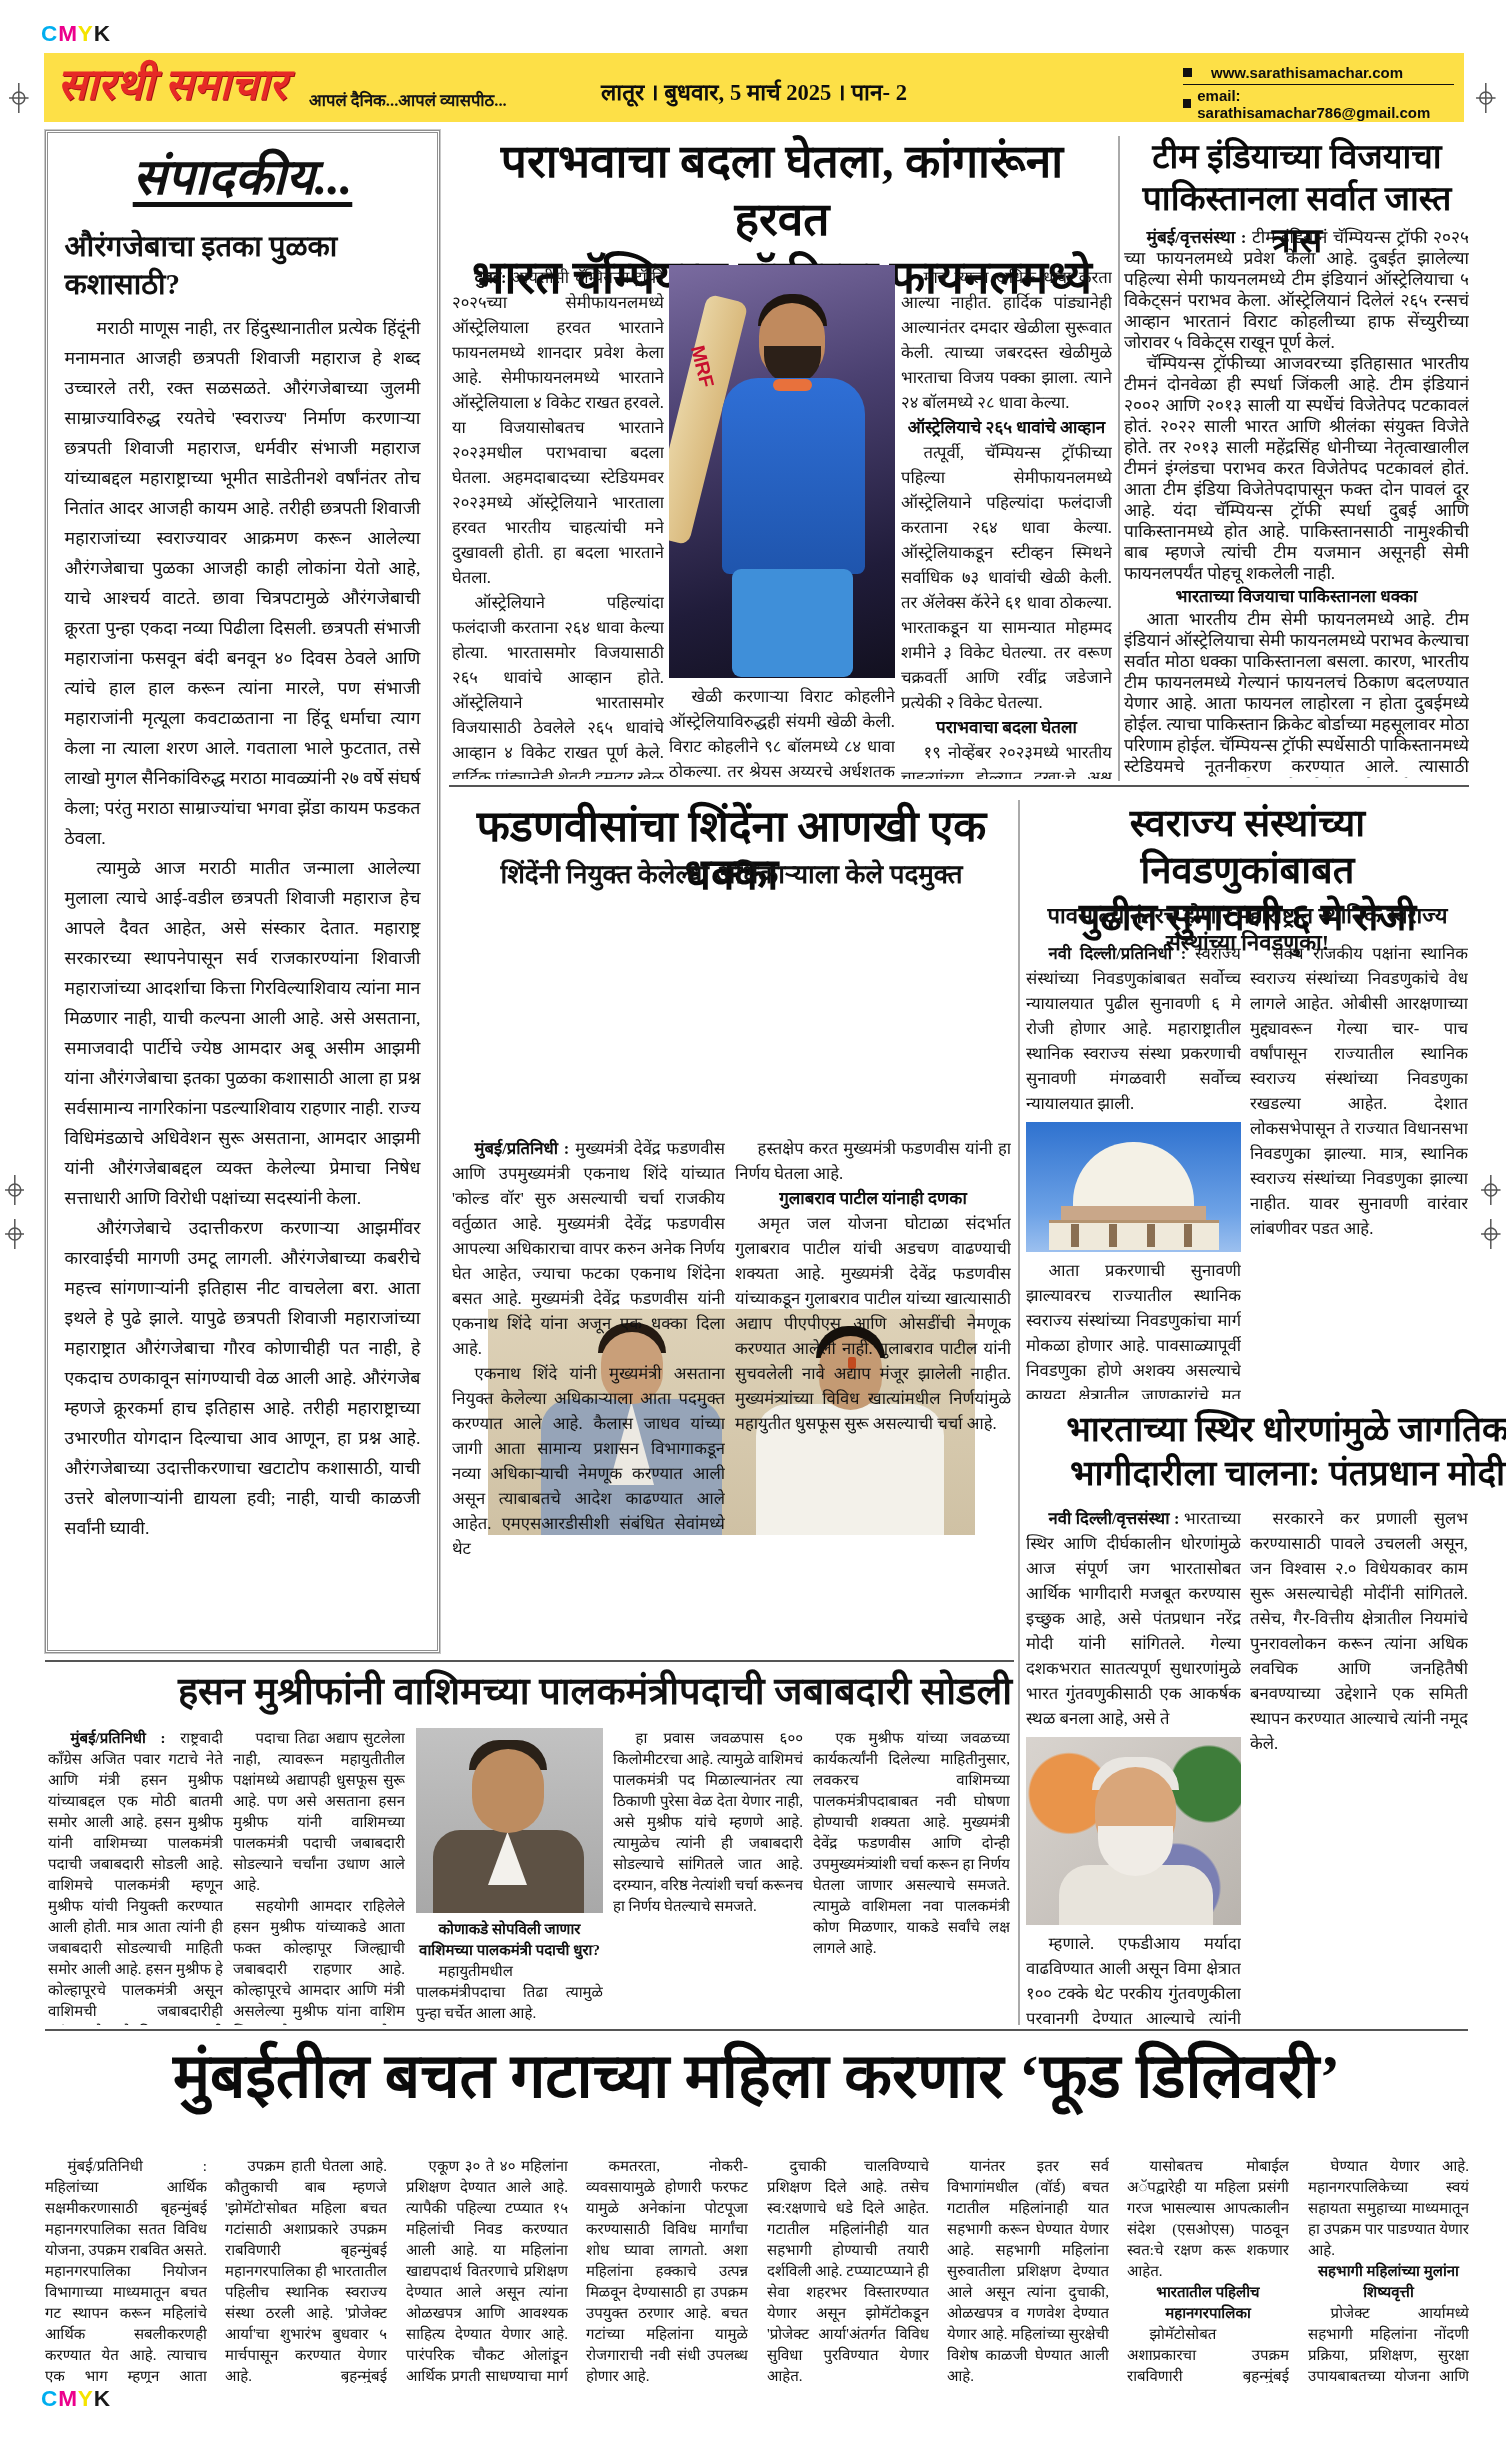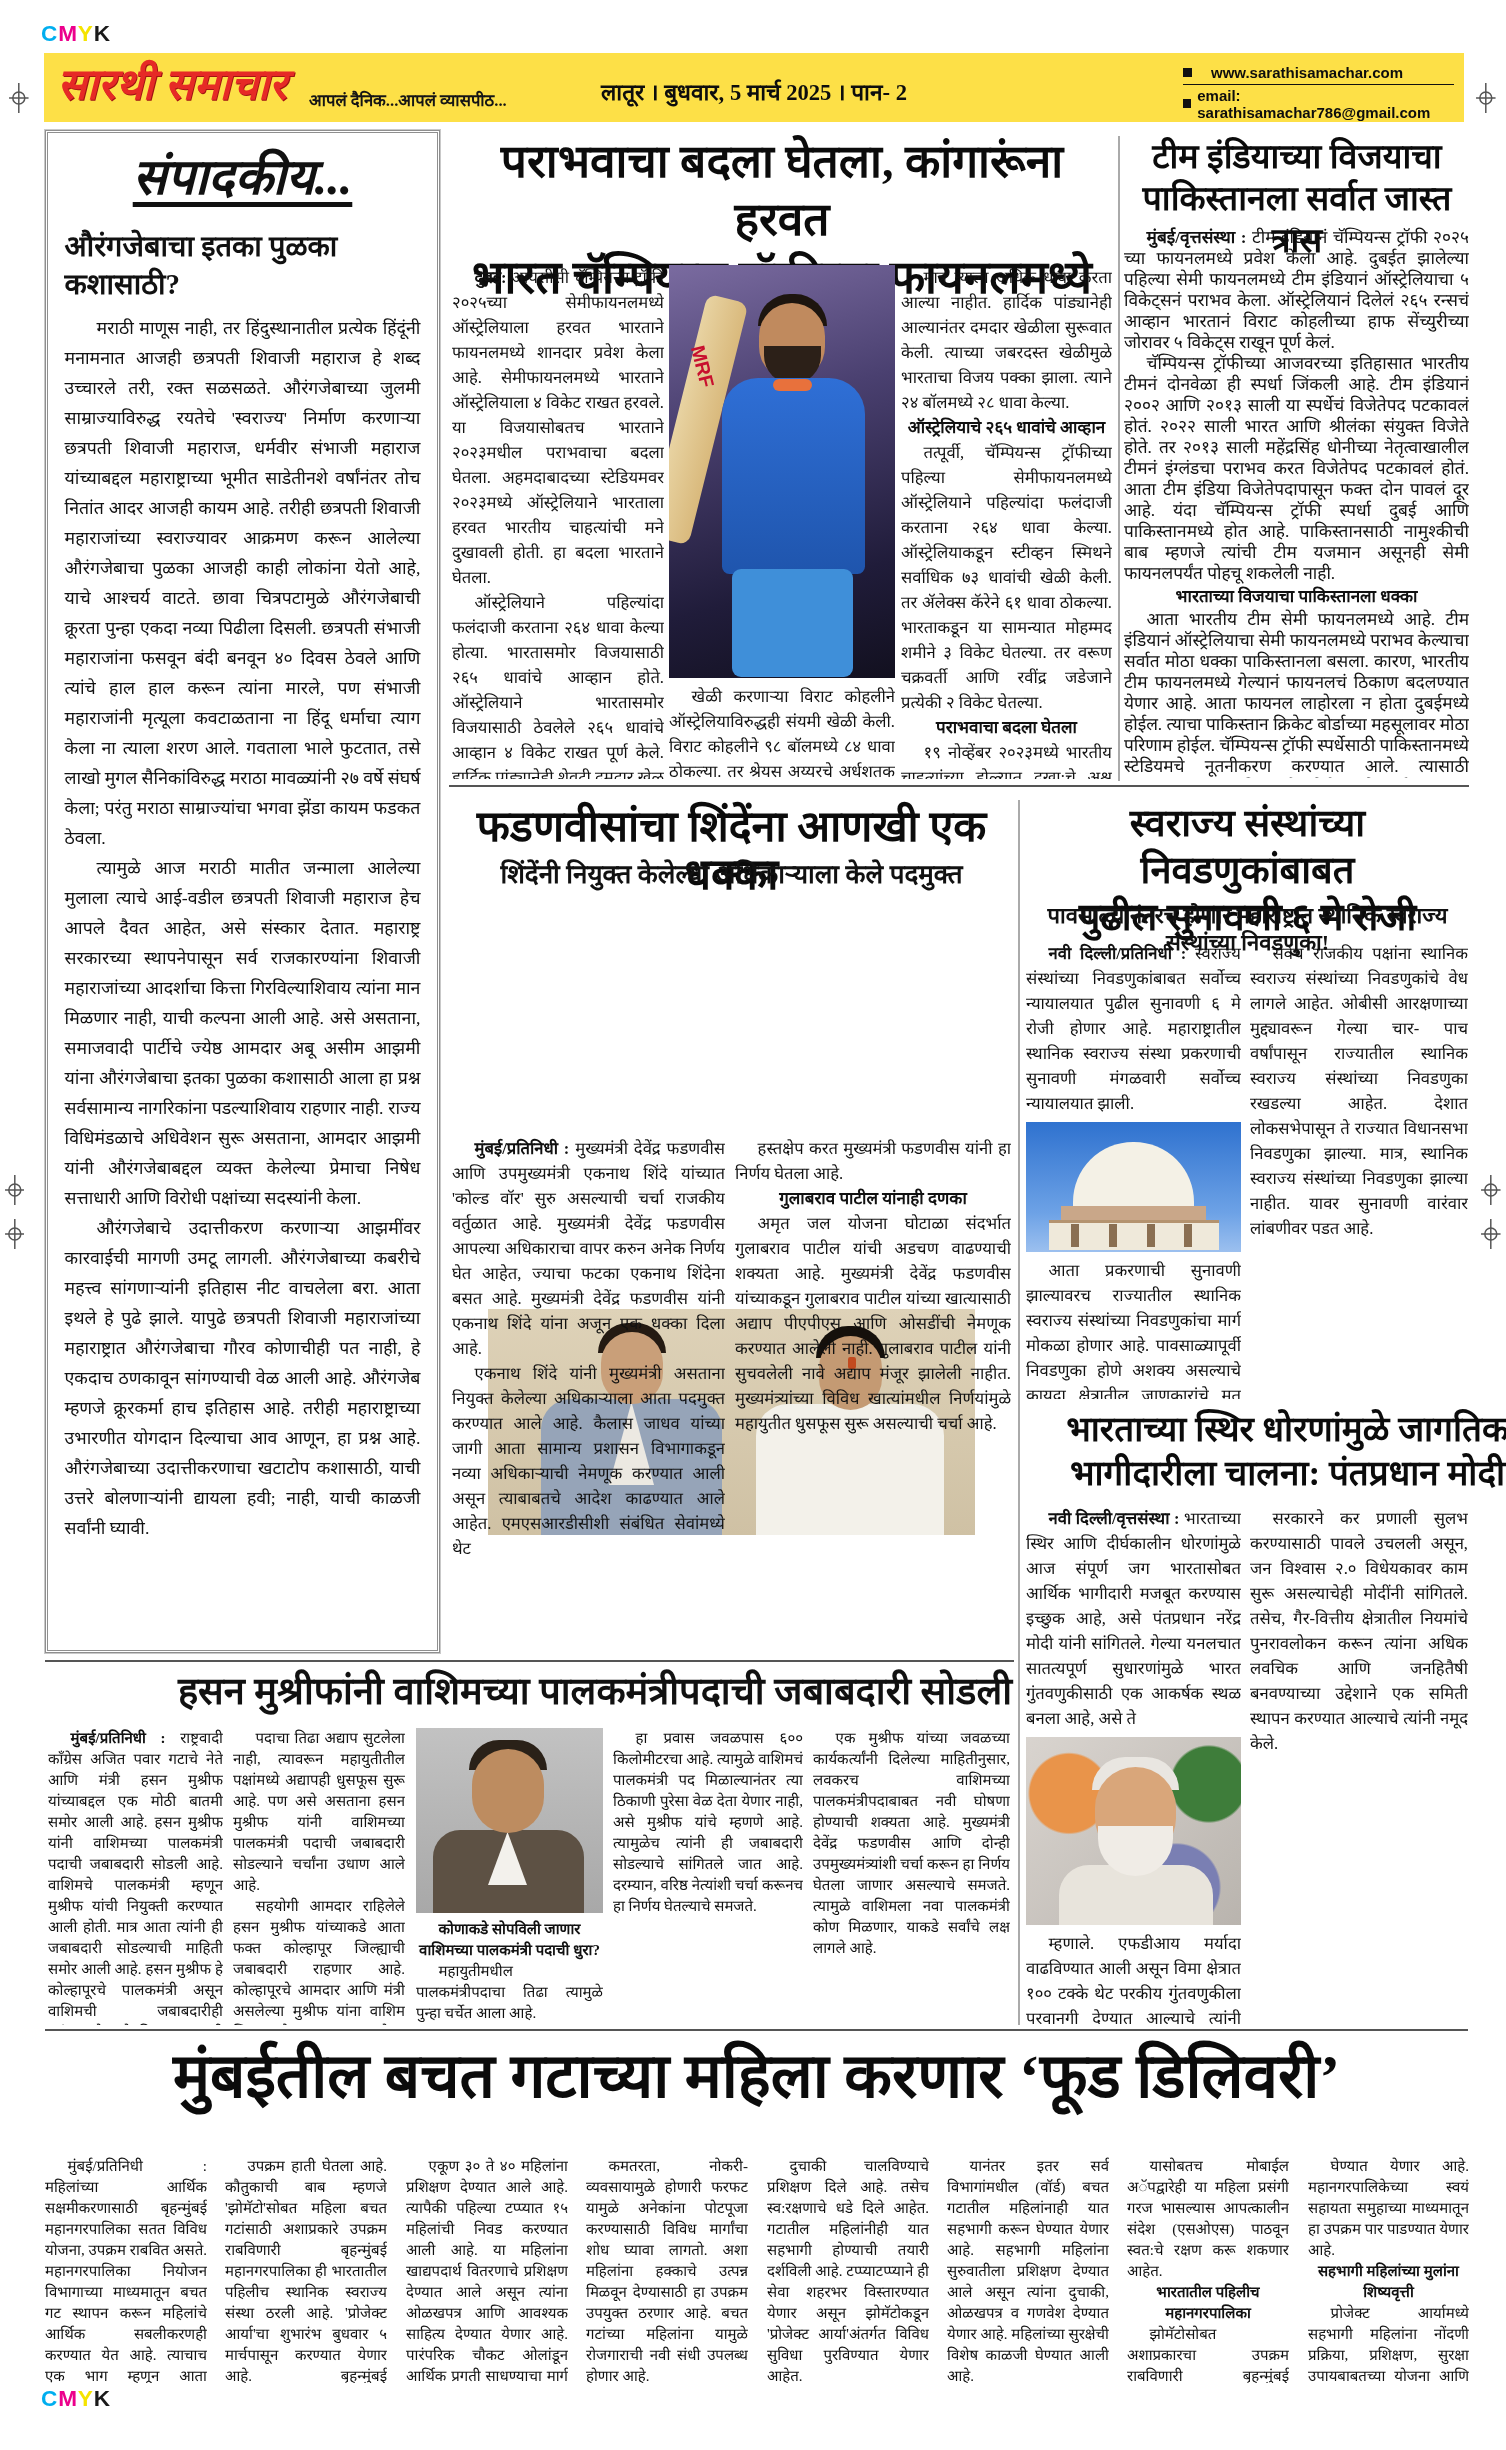--- a/index.html
+++ b/index.html
@@ -291,21 +291,21 @@
     <div>
         <p>सर्वच राजकीय पक्षांना स्थानिक स्वराज्य संस्थांच्या निवडणुकांचे वेध लागले आहेत. ओबीसी आरक्षणाच्या मुद्द्यावरून गेल्या चार- पाच वर्षांपासून राज्यातील स्थानिक स्वराज्य संस्थांच्या निवडणुका रखडल्या आहेत. देशात लोकसभेपासून ते राज्यात विधानसभा निवडणुका झाल्या. मात्र, स्थानिक स्वराज्य संस्थांच्या निवडणुका झाल्या नाहीत. यावर सुनावणी वारंवार लांबणीवर पडत आहे.</p>
       </div>
   </div>
 
   <div class="abs hl" id="modi-headline" style="left:1026px; top:1408px; width:443px;margin-left:40px;">
     <div>भारताच्या स्थिर धोरणांमुळे जागतिक</div>
     <div>भागीदारीला चालना: पंतप्रधान मोदी</div>
   </div>
   <div class="col abs" style="left:1026px; top:1506px; width:215px; height:518px;">
-    <p><span class="dl">नवी दिल्ली/वृत्तसंस्था : </span><span>भारताच्या स्थिर आणि दीर्घकालीन धोरणांमुळे आज संपूर्ण जग भारतासोबत आर्थिक भागीदारी मजबूत करण्यास इच्छुक आहे, असे पंतप्रधान नरेंद्र मोदी यांनी सांगितले. गेल्या यनलचात सातत्यपूर्ण सुधारणांमुळे भारत गुंतवणुकीसाठी एक आकर्षक स्थळ बनला आहे, असे ते</span></p>
+    <p><span class="dl">नवी दिल्ली/वृत्तसंस्था : </span><span>भारताच्या स्थिर आणि दीर्घकालीन धोरणांमुळे आज संपूर्ण जग भारतासोबत आर्थिक भागीदारी मजबूत करण्यास इच्छुक आहे, असे पंतप्रधान नरेंद्र मोदी यांनी सांगितले. गेल्या दशकभरात सातत्यपूर्ण सुधारणांमुळे भारत गुंतवणुकीसाठी एक आकर्षक स्थळ बनला आहे, असे ते</span></p>
     <div class="photo" id="modi-photo" style="width:215px; height:188px; margin:6px 0;">
       <div class="mo-body"></div>
       <div class="mo-hair"></div>
       <div class="mo-head"></div>
       <div class="mo-beard"></div>
     </div>
     <div>
         <p>म्हणाले. एफडीआय मर्यादा वाढविण्यात आली असून विमा क्षेत्रात १०० टक्के थेट परकीय गुंतवणुकीला परवानगी देण्यात आल्याचे त्यांनी नमूद केले.</p>
       </div>
   </div>

